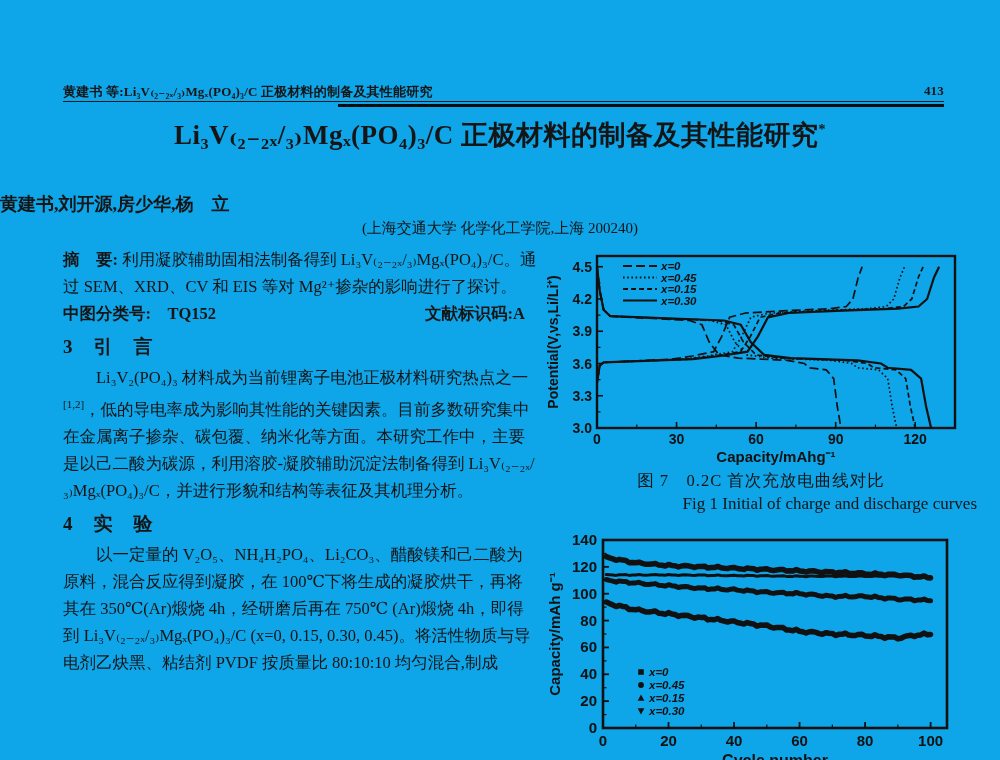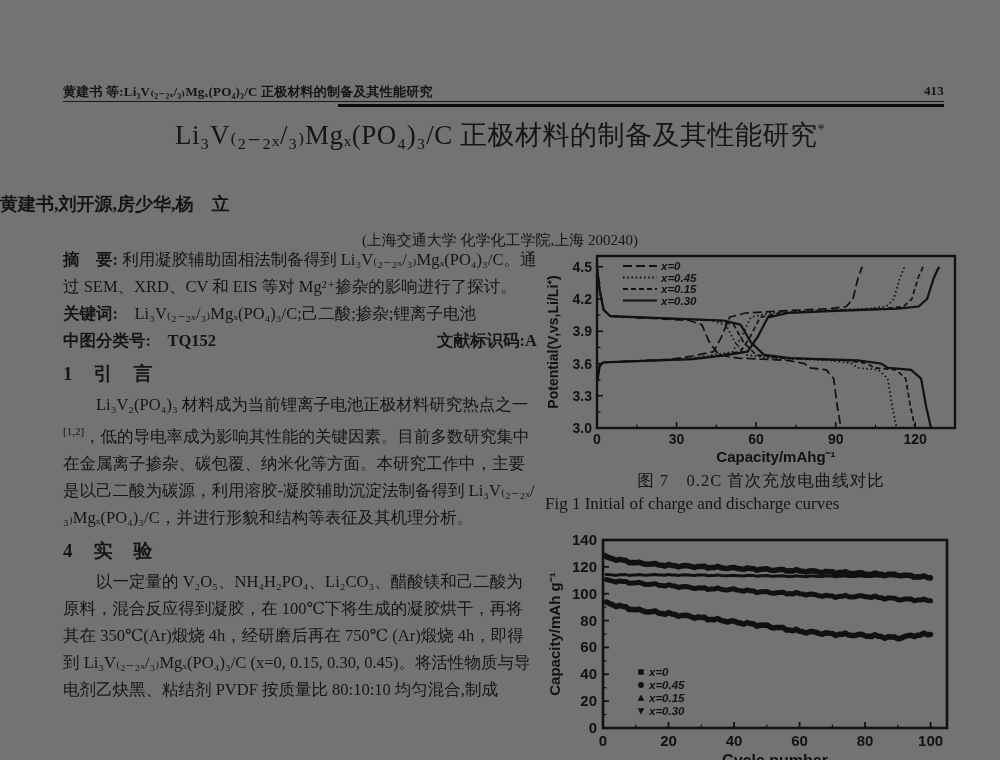--- a/index.html
+++ b/index.html
@@ -1,43 +1,43 @@
 <!DOCTYPE html>
 <html><head>
 <meta charset="utf-8">
 <style>
   html,body{margin:0;padding:0;background:#fff;}
-  .page{position:relative;width:1000px;height:760px;background:#737373;overflow:hidden;
+  .page{position:relative;width:1000px;height:760px;background:#0ea5e9;overflow:hidden;
         font-family:"Liberation Serif","DejaVu Serif",serif;color:#151515;}
   
   .running-head{position:absolute;left:63px;right:56px;top:83px;display:flex;
         justify-content:space-between;font-size:13px;font-weight:bold;letter-spacing:.2px;}
   .rule-thin{position:absolute;left:63px;right:56px;top:101px;border-top:1.5px solid #1a1a1a;}
   .rule-thick{position:absolute;left:338px;right:56px;top:104px;border-top:3px solid #0c0c0c;}
   
   .title{position:absolute;left:0;right:0;top:117px;text-align:center;font-size:27px;
-        font-weight:normal;letter-spacing:.5px;}
+        font-weight:bold;letter-spacing:.5px;}
   .title sup{font-size:14px;}
   .authors{position:absolute;left:0;right:0;top:192px;text-align:left;font-size:18px;font-weight:bold;}
-  .affiliation{position:absolute;left:0;right:0;top:219px;text-align:center;font-size:15px;margin-top:12px;}
+  .affiliation{position:absolute;left:0;right:0;top:219px;text-align:center;font-size:15px;}
   
   .col-left{position:absolute;left:63px;top:246px;width:476px;font-size:16.5px;line-height:27px;}
   .col-left p{margin:0;}
   .lbl{font-weight:bold;}
   .hang{padding-left:4.2em;text-indent:-4.2em;}
   .clc-line{display:flex;font-weight:bold;}
-  .clc-line .doc-code{margin-left:auto;margin-right:2px;}
+  .clc-line .doc-code{margin-left:auto;margin-right:14px;}
   .sec-heading{font-size:19px;font-weight:bold;margin:6px 0 4px 0;letter-spacing:1px;}
   .indent{text-indent:2em;}
   sup{font-size:11px;}
   
   .col-right{position:absolute;left:545px;top:250px;width:432px;}
   .fig-svg{display:block;}
   .caption-zh{text-align:center;font-size:16.5px;margin-top:4px;letter-spacing:1px;}
-  .caption-en{text-align:left;font-size:17px;margin-top:2px;font-family:"Liberation Serif",serif;}
+  .caption-en{text-align:right;font-size:17px;margin-top:2px;font-family:"Liberation Serif",serif;}
   .fig2-wrap{margin-top:18px;}
 </style>
 </head>
 <body>
 
 <div class="page">
 
   <div class="running-head">
     <span>黄建书 等:Li₃V₍₂₋₂ₓ/₃₎Mgₓ(PO₄)₃/C 正极材料的制备及其性能研究</span>
     <span>413</span>
@@ -45,24 +45,23 @@
   <div class="rule-thin"></div>
   <div class="rule-thick"></div>
 
   <div class="title"><span>Li₃V₍₂₋₂ₓ/₃₎Mgₓ(PO₄)₃/C 正极材料的制备及其性能研究</span><sup>*</sup></div>
 
   <div class="authors">黄建书,刘开源,房少华,杨　立</div>
   <div class="affiliation">(上海交通大学 化学化工学院,上海 200240)</div>
 
   <div class="col-left">
     <p><span class="lbl">摘　要:</span> <span>利用凝胶辅助固相法制备得到 Li₃V₍₂₋₂ₓ/₃₎Mgₓ(PO₄)₃/C。通过 SEM、XRD、CV 和 EIS 等对 Mg²⁺掺杂的影响进行了探讨。</span></p>
-    <p class="hang"><span class="lbl">关键词:</span>　<span>Li₃V₍₂₋₂ₓ/₃₎Mgₓ(PO₄)₃/C;己二酸;掺杂;锂离子电池</span></p>
     <p class="clc-line"><span>中图分类号:</span>　<span>TQ152</span><span class="doc-code">文献标识码:A</span></p>
 
-    <div class="sec-heading">1　引　言</div>
+    <div class="sec-heading">3　引　言</div>
     <p class="indent"><span>Li₃V₂(PO₄)₃ 材料成为当前锂离子电池正极材料研究热点之一</span><sup>[1,2]</sup><span>，低的导电率成为影响其性能的关键因素。目前多数研究集中在金属离子掺杂、碳包覆、纳米化等方面。本研究工作中，主要是以己二酸为碳源，利用溶胶-凝胶辅助沉淀法制备得到 Li₃V₍₂₋₂ₓ/₃₎Mgₓ(PO₄)₃/C，并进行形貌和结构等表征及其机理分析。</span></p>
 
     <div class="sec-heading">4　实　验</div>
     <p class="indent">以一定量的 V₂O₅、NH₄H₂PO₄、Li₂CO₃、醋酸镁和己二酸为原料，混合反应得到凝胶，在 100℃下将生成的凝胶烘干，再将其在 350℃(Ar)煅烧 4h，经研磨后再在 750℃ (Ar)煅烧 4h，即得到 Li₃V₍₂₋₂ₓ/₃₎Mgₓ(PO₄)₃/C (x=0, 0.15, 0.30, 0.45)。将活性物质与导电剂乙炔黑、粘结剂 PVDF 按质量比 80:10:10 均匀混合,制成</p>
   </div>
 
   <div class="col-right">
     <svg id="fig1-svg" class="fig-svg" width="424" height="216" viewBox="0 0 424 216">
         <rect x="52" y="6" width="358" height="172" fill="none" stroke="#111111" stroke-width="2.4"></rect>
         <line x1="52" y1="178" x2="52" y2="172" stroke="#111111" stroke-width="1.6"></line>

